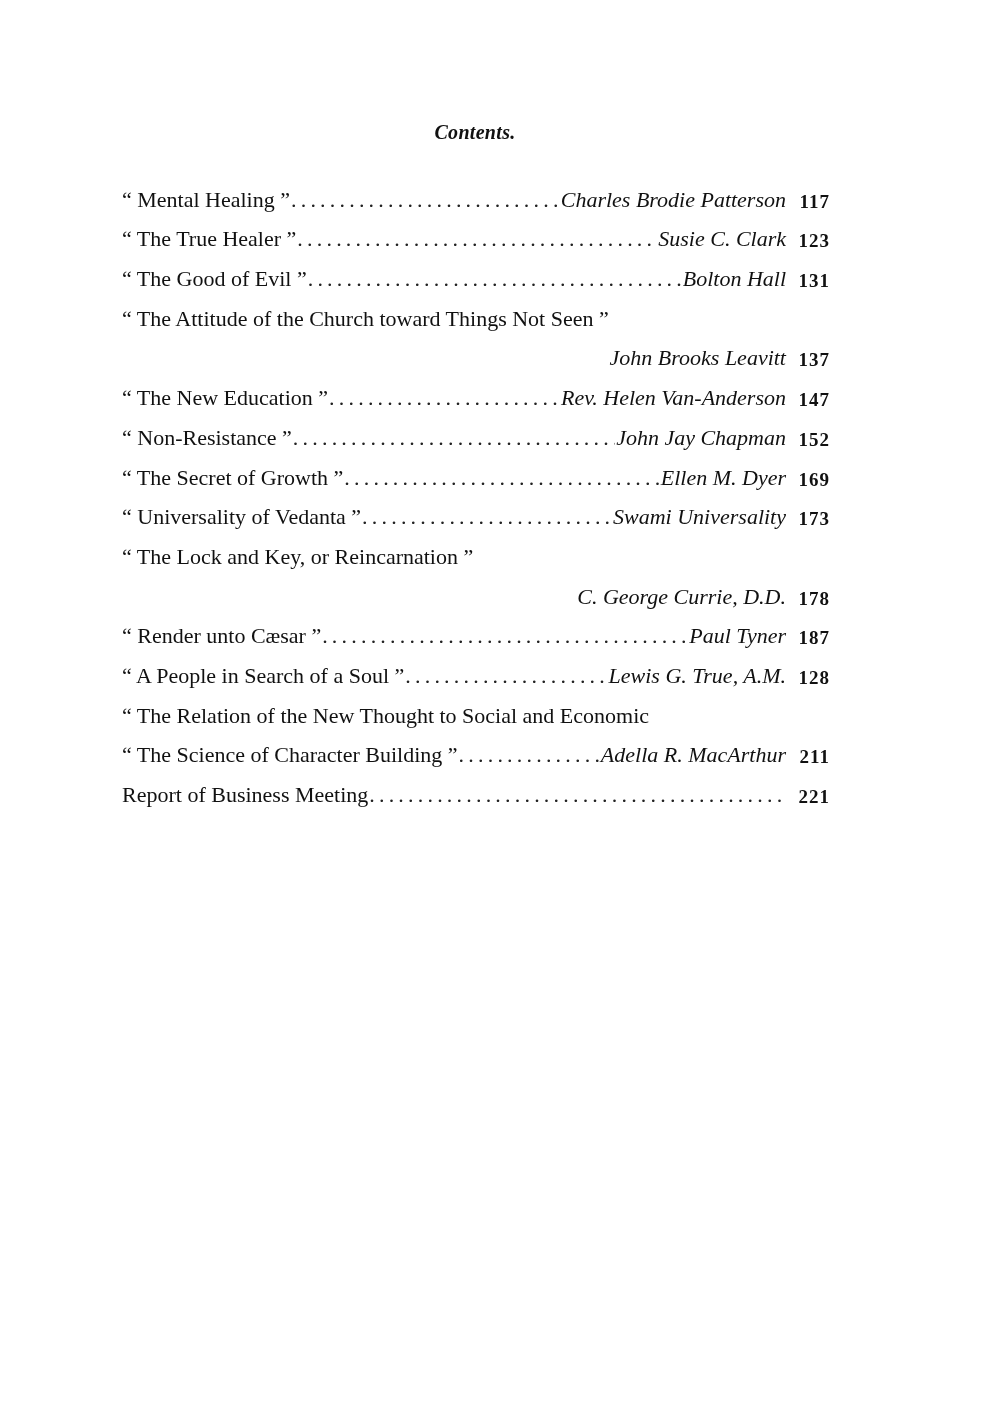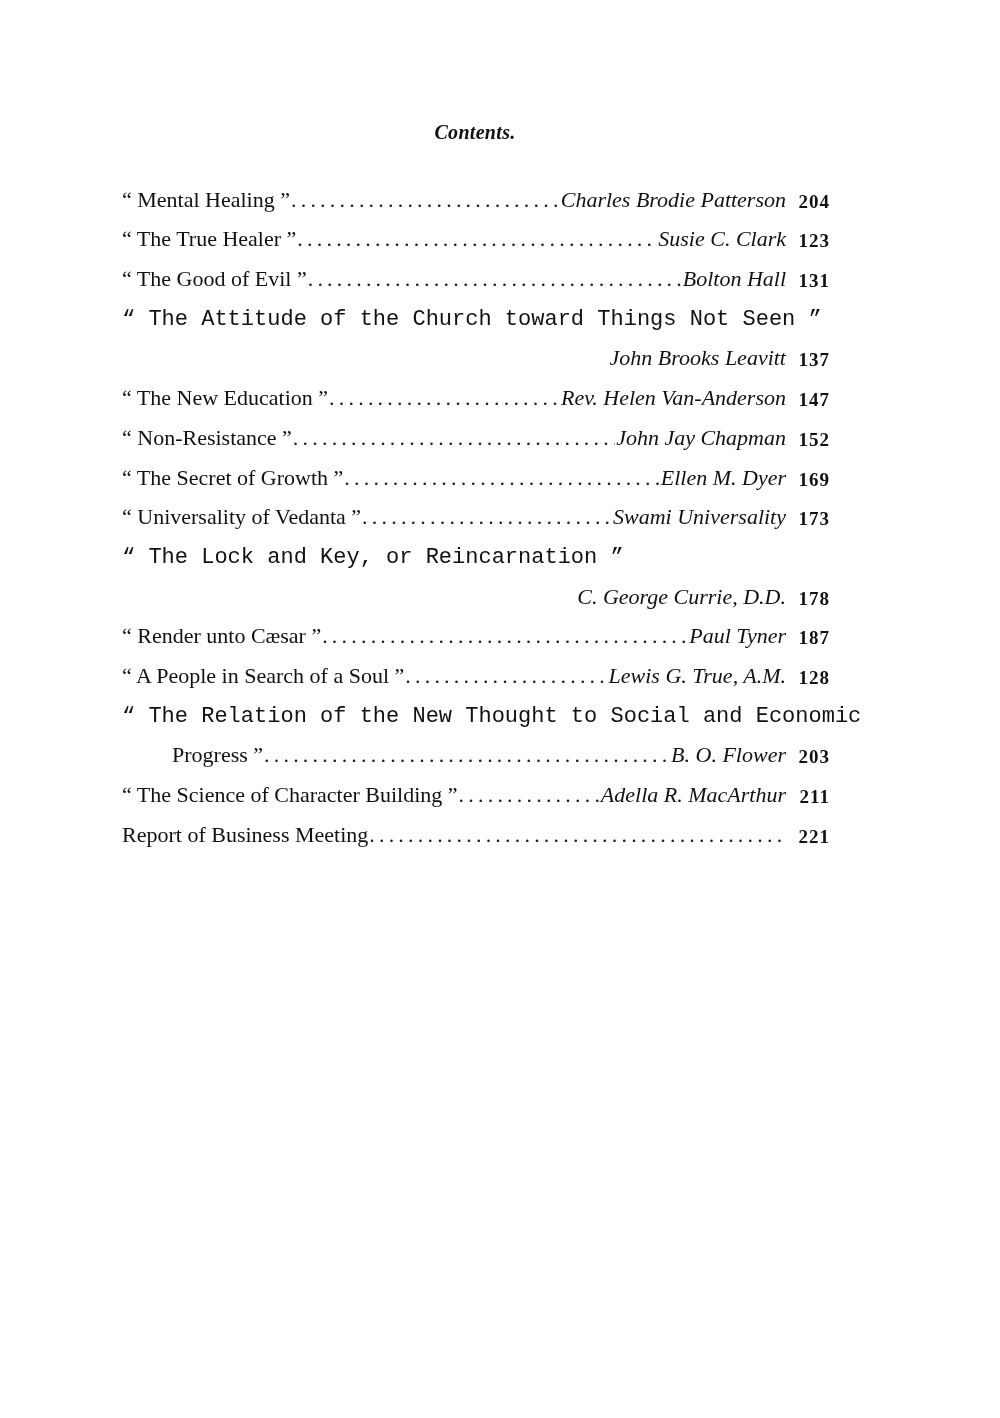--- a/index.html
+++ b/index.html
@@ -72,42 +72,41 @@
       text-align: right;
       font-weight: bold;
       font-size: 19px;
       letter-spacing: 1px;
     }
     .row.indent .t {
       padding-left: 50px;
     }
     .row.title-only .t {
       flex: 0 0 auto;
-      font-family: Liberation Mono, monospace;
     }
     .row.author-only {
       justify-content: flex-end;
     }
     .row.author-only .a {
       margin-right: 0;
     }
   </style>
 </head>
 <body>
 
 <div class="page">
   <div class="title">Contents.</div>
 
   <div class="toc">
 
     <div class="row">
       <span class="t">“ Mental Healing ”</span>
       <span class="dots"></span>
       <span class="a">Charles Brodie Patterson</span>
-      <span class="p">204</span>
+      <span class="p">117</span>
     </div>
 
     <div class="row">
       <span class="t">“ The True Healer ”</span>
       <span class="dots"></span>
       <span class="a">Susie C. Clark</span>
       <span class="p">123</span>
     </div>
 
     <div class="row">
@@ -172,26 +171,20 @@
     <div class="row">
       <span class="t">“ A People in Search of a Soul ”</span>
       <span class="dots"></span>
       <span class="a">Lewis G. True, A.M.</span>
       <span class="p">128</span>
     </div>
 
     <div class="row title-only">
       <span class="t">“ The Relation of the New Thought to Social and Economic</span>
     </div>
-    <div class="row indent">
-      <span class="t">Progress ”</span>
-      <span class="dots"></span>
-      <span class="a">B. O. Flower</span>
-      <span class="p">203</span>
-    </div>
 
     <div class="row">
       <span class="t">“ The Science of Character Building ”</span>
       <span class="dots"></span>
       <span class="a">Adella R. MacArthur</span>
       <span class="p">211</span>
     </div>
 
     <div class="row">
       <span class="t">Report of Business Meeting</span>

